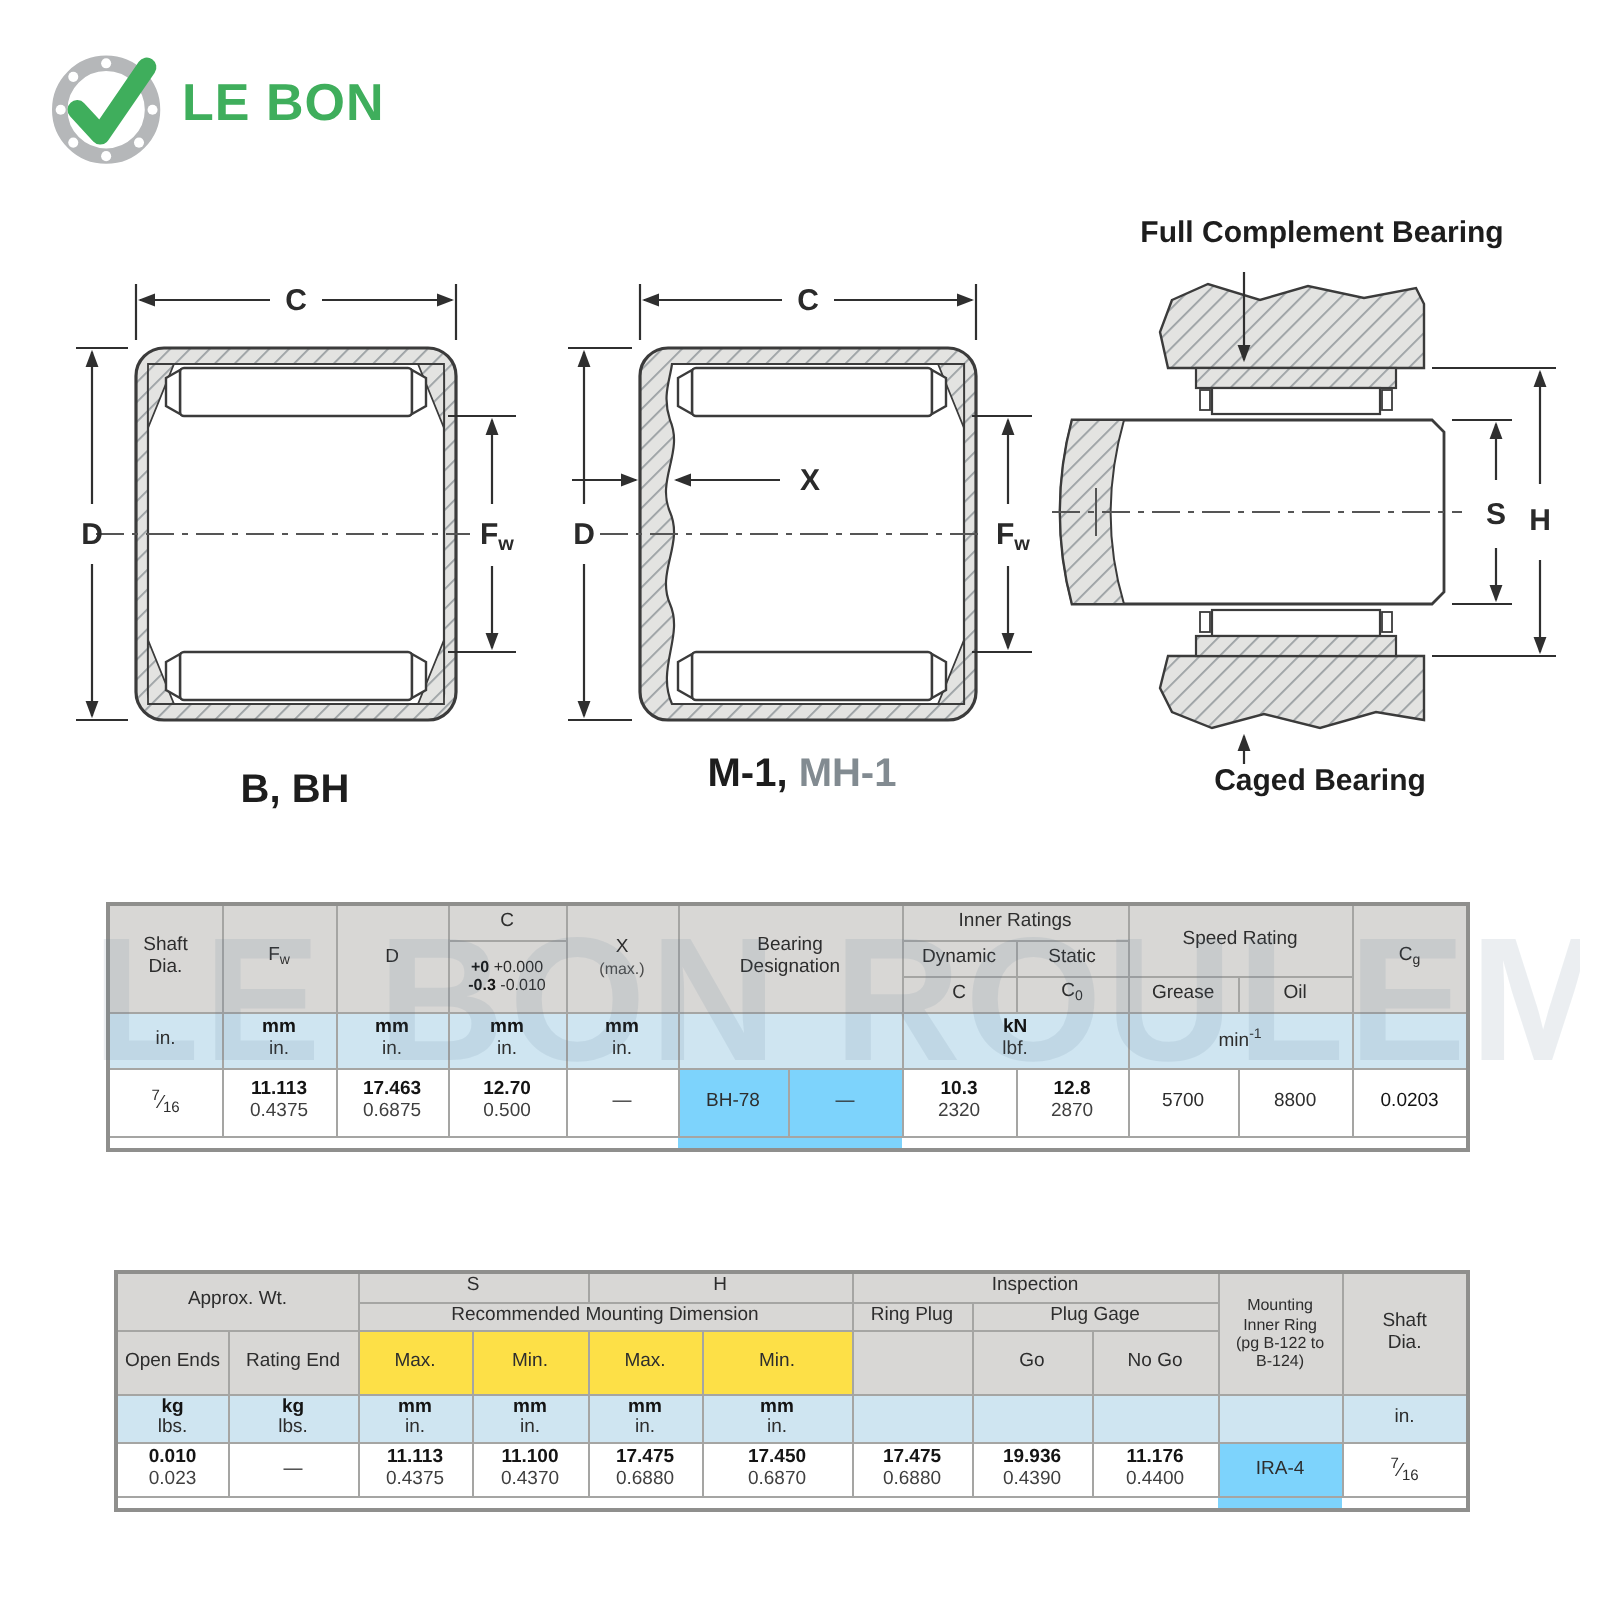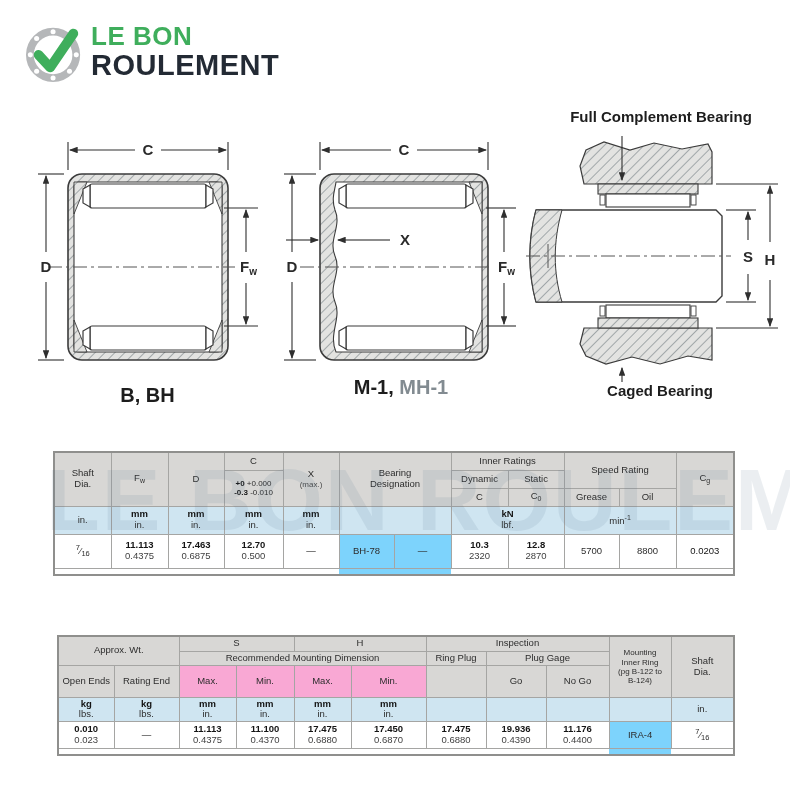--- a/index.html
+++ b/index.html
@@ -1,41 +1,41 @@
 <!DOCTYPE html>
 <html><head>
 <meta charset="utf-8">
 <style>
   html,body{margin:0;padding:0}
   body{width:800px;height:800px;background:#fff;position:relative;overflow:hidden;
        font-family:"Liberation Sans",sans-serif;color:#2d2d2d}
 
   
   .logo{position:absolute;left:26px;top:18px;display:flex;align-items:center;gap:7px}
-  .logo-text{display:flex;flex-direction:column}
+  .logo-text{display:flex;flex-direction:row}
   .logo-l1{color:#3fae5c;font-weight:bold;font-size:26px;line-height:27px;letter-spacing:.5px}
   .logo-l2{color:#232a34;font-weight:bold;font-size:29px;line-height:30px;letter-spacing:.5px}
 
   
   .cap{position:absolute;text-align:center;font-weight:bold;color:#1d1d1d}
   .cap-sm{font-size:15px}
   .cap-lg{font-size:20px}
   .cap-gray{color:#828b91}
 
   
   .draw{position:absolute}
   .dimtxt{font-family:"Liberation Sans",sans-serif;font-size:15px;font-weight:600;fill:#2a2a2a}
 
   
   .tbl{position:absolute;border-collapse:collapse;table-layout:fixed;
        font-size:9.5px;line-height:1.15;text-align:center;color:#2d2d2d;
        border:2px solid #8f8f8d}
   .tbl th,.tbl td{border:1px solid #a5a5a3;padding:1px 2px;font-weight:normal;vertical-align:middle}
   .hd{background:#d8d7d5}
-  .hd2{background:#f9a8d4;border:2px solid #ffffff}
+  .hd2{background:#fde047;border:2px solid #ffffff}
   .un{background:#cfe5f1;border-top:2px solid #fff;border-bottom:2px solid #fff}
   .desig{background:#7dd3fc}
   .mm{font-weight:bold;color:#141414}
   .in2{color:#3f3f3f}
   .pre{white-space:pre-line}
   .tiny{font-size:8px}
   .note{font-size:8px;color:#4a4a4a}
   .padrow td{border:none;height:5px;padding:0}
   .sub{font-size:7px;vertical-align:-2px}
   .sup{font-size:7px;vertical-align:4px}
@@ -60,21 +60,20 @@
       <circle cx="45" cy="55" r="2.6"></circle>
         <circle cx="28" cy="62" r="2.6"></circle>
         <circle cx="11" cy="55" r="2.6"></circle>
       <circle cx="4.5" cy="38" r="2.6"></circle>
         <circle cx="11" cy="21" r="2.6"></circle>
     </g>
     <path d="M13,38 L25,51 L49,16" fill="none" stroke="#3fae5c" stroke-width="10" stroke-linecap="round" stroke-linejoin="round"></path>
   </svg>
   <div class="logo-text">
     <span class="logo-l1">LE BON</span>
-    <span class="logo-l2">ROULEMENT</span>
   </div>
 </div>
 
 <svg class="draw" style="left:30px;top:120px" width="235" height="248" viewBox="0 0 235 248">
   <defs>
     <pattern id="h1" width="7" height="7" patternUnits="userSpaceOnUse" patternTransform="rotate(45)">
       <rect width="7" height="7" fill="#e3e3e1"></rect>
       <line x1="0" y1="0" x2="0" y2="7" stroke="#9aa0a3" stroke-width="1.8"></line>
     </pattern>
     <marker id="ar1" viewBox="0 0 8 6" refX="7" refY="3" markerWidth="8" markerHeight="6" orient="auto">

